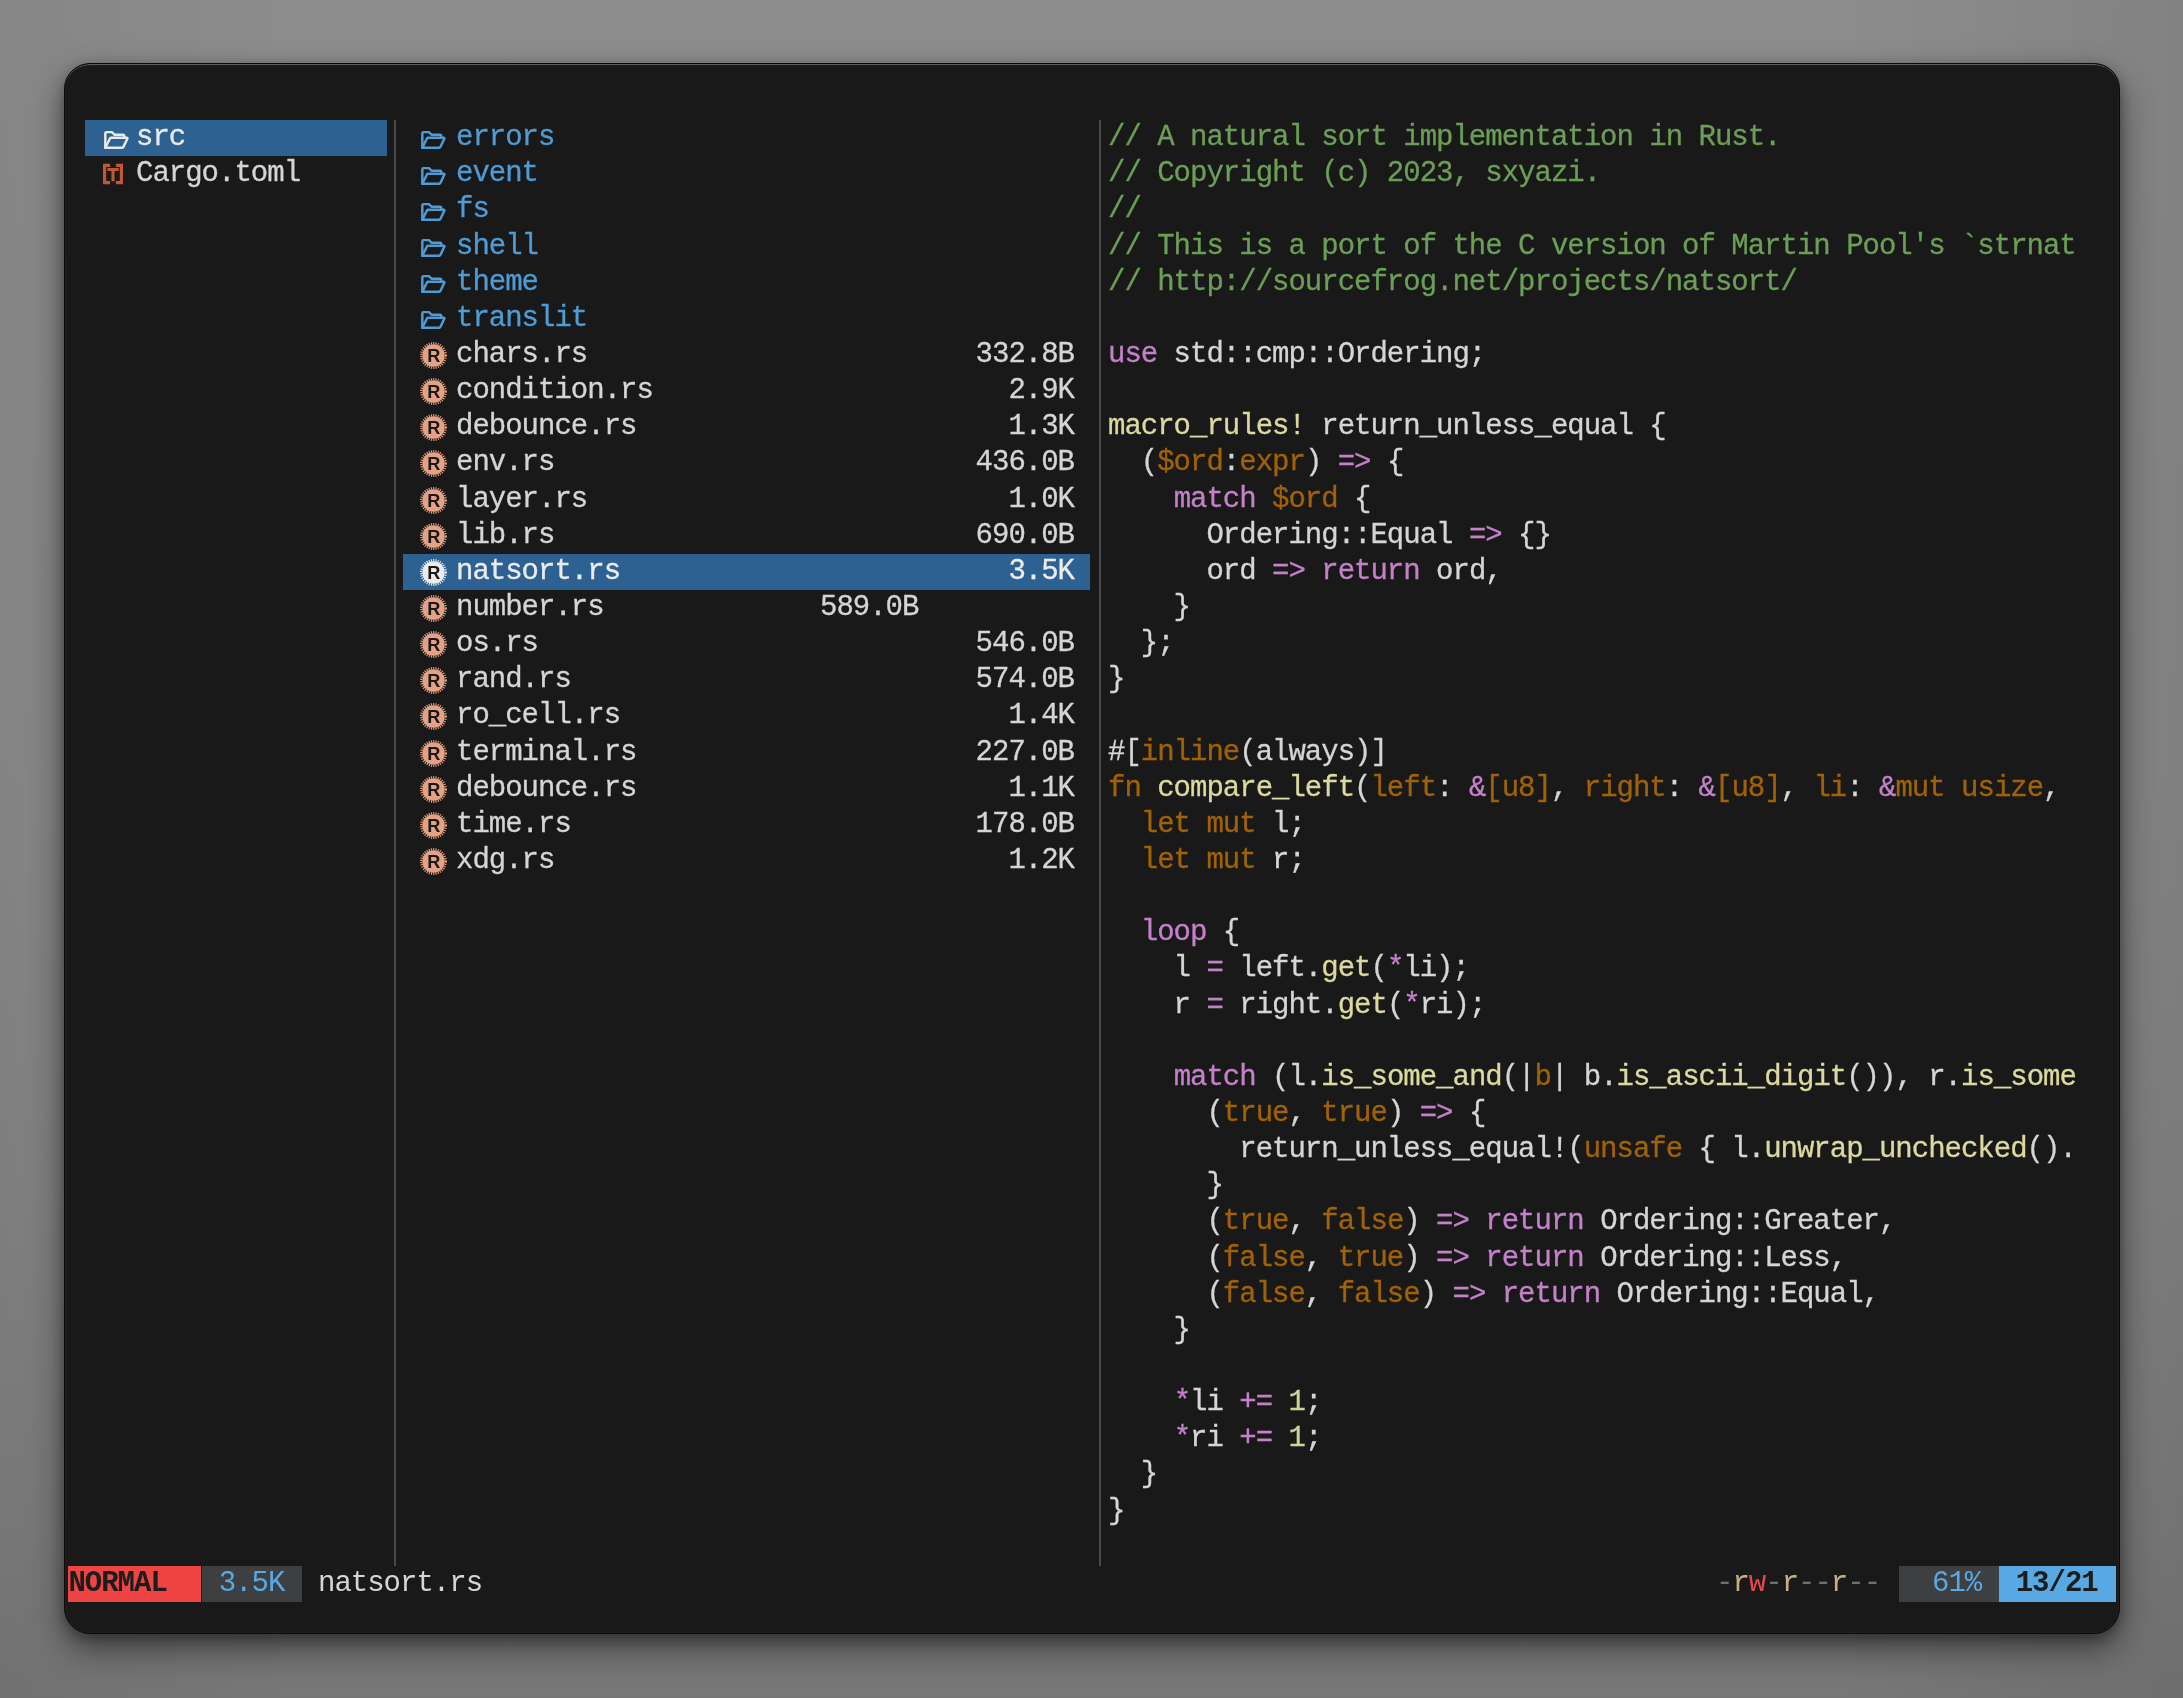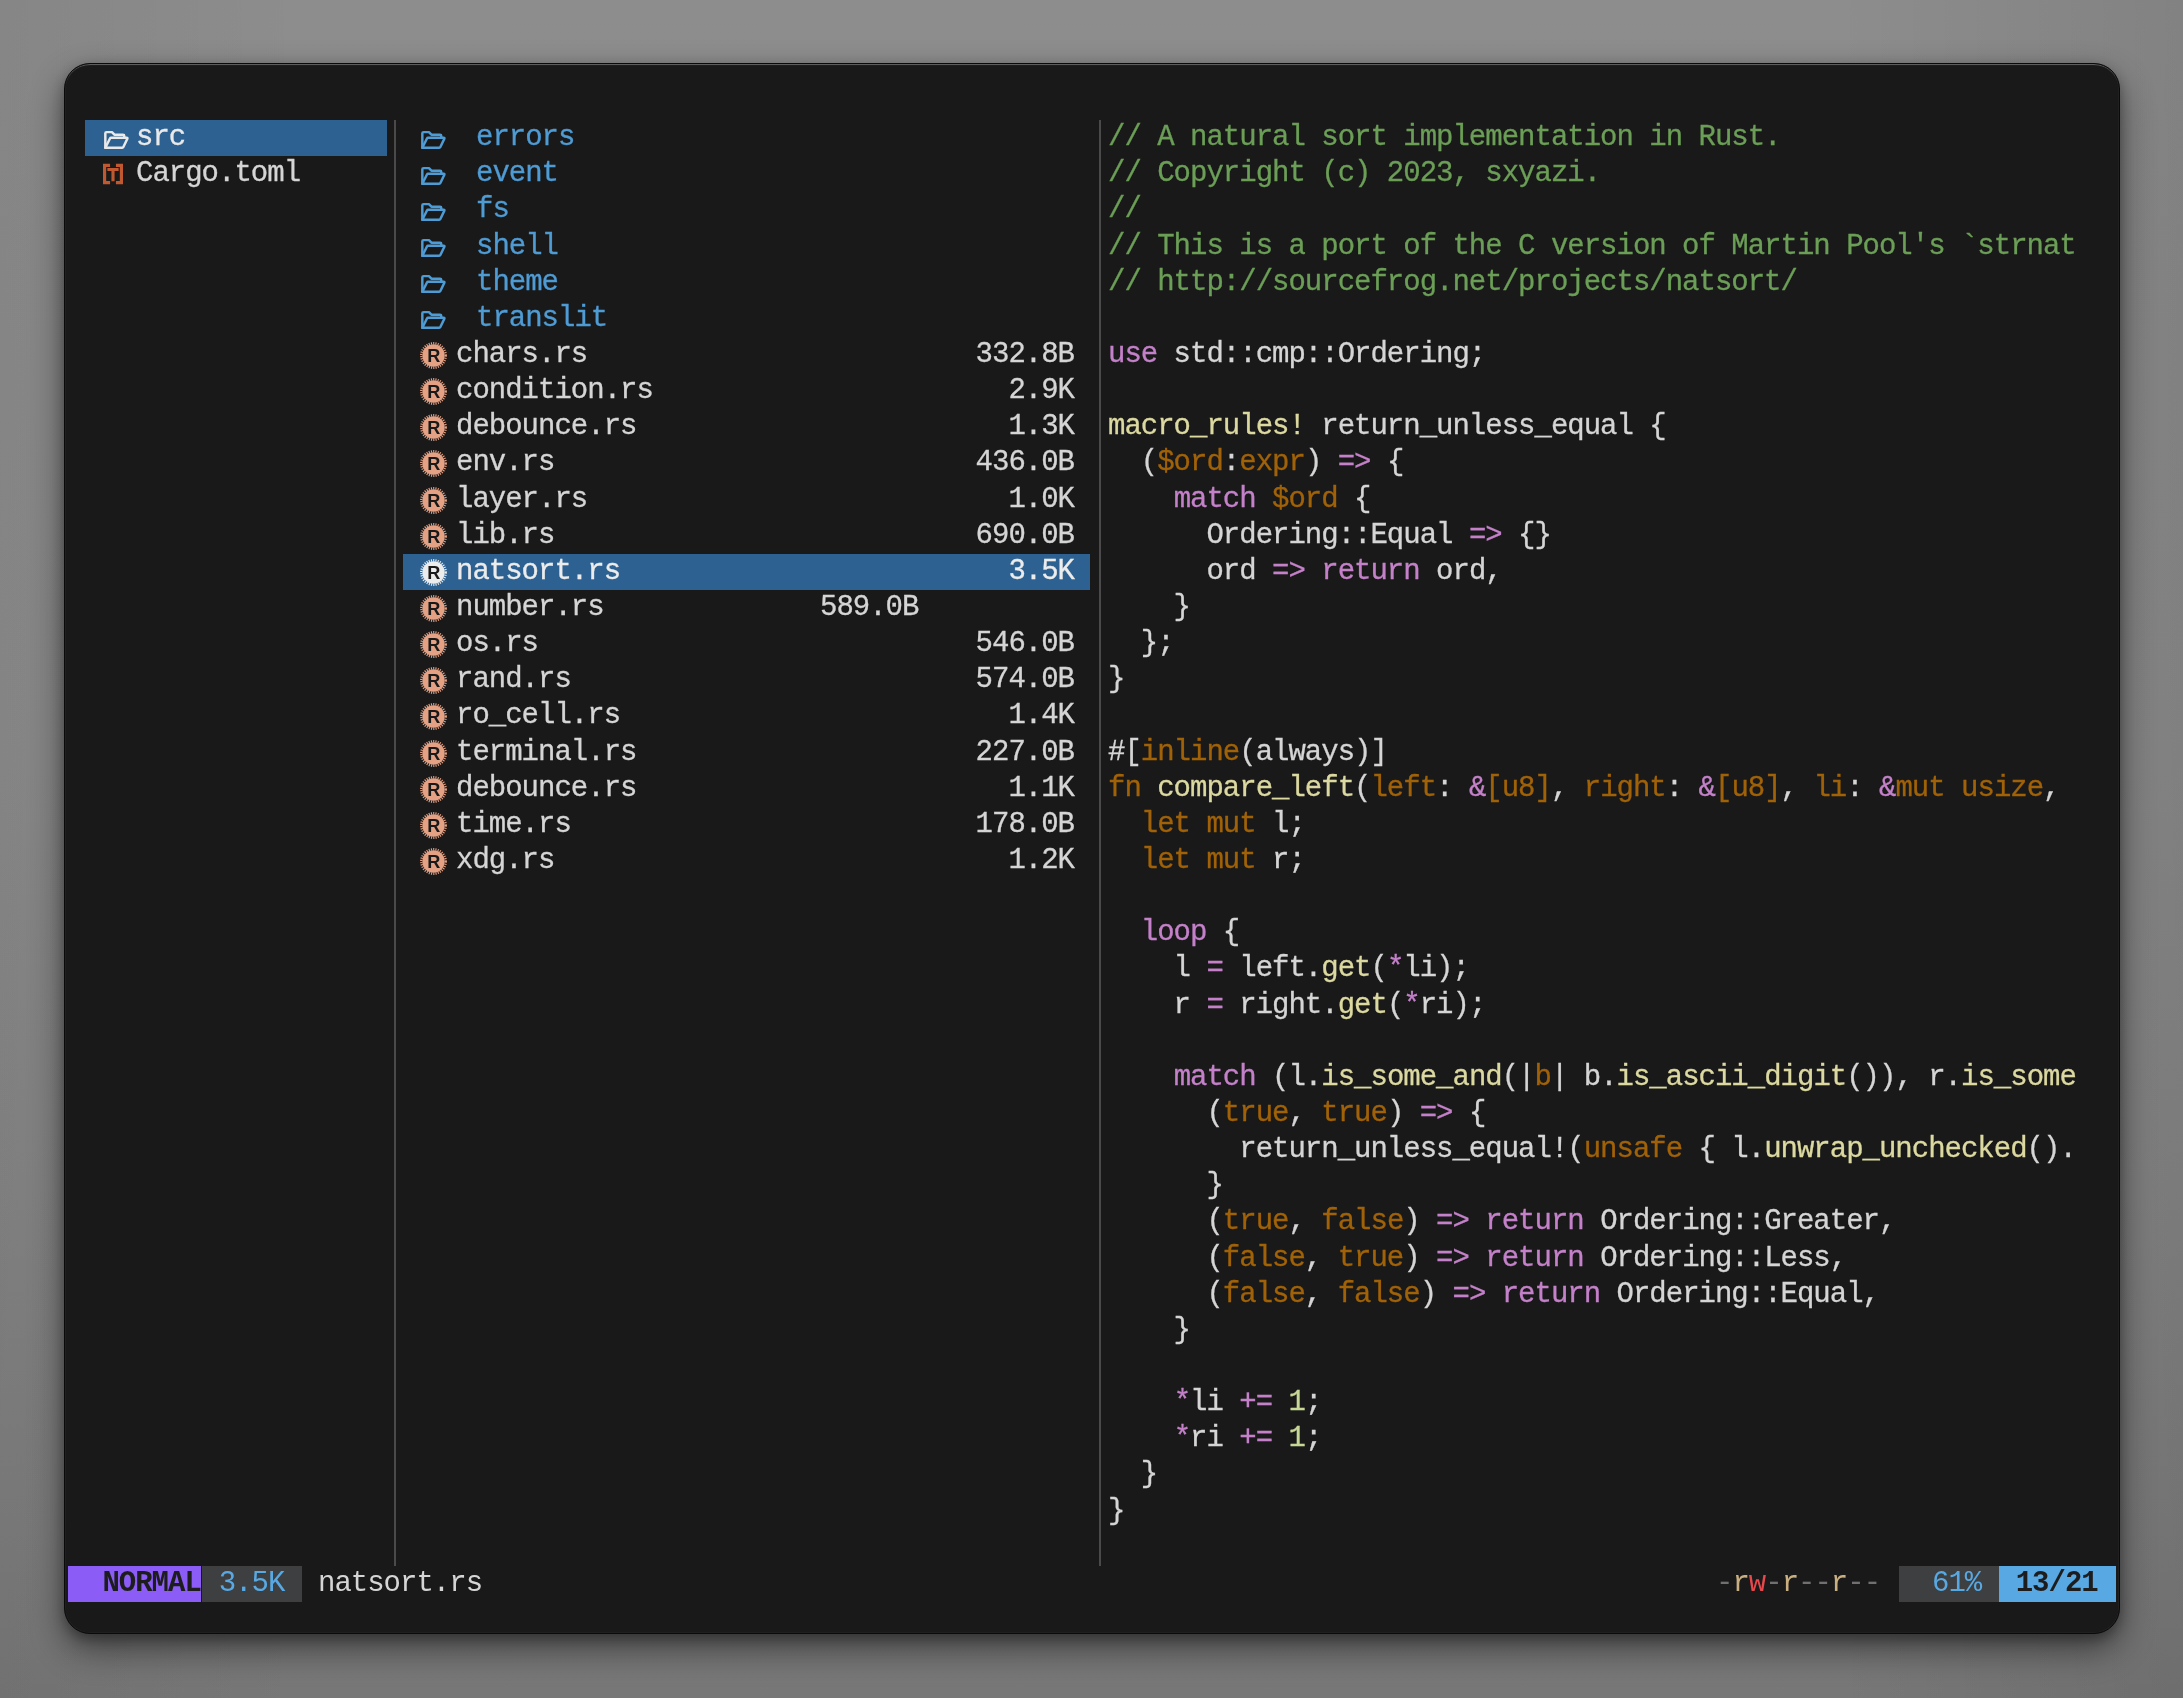--- a/index.html
+++ b/index.html
@@ -13,21 +13,21 @@
   position:absolute; left:64px; top:63px; width:2056px; height:1571px;
   background:#19191a; border-radius:26px; border:1.7px solid #0a0a0a;
   box-shadow: 0 15px 34px rgba(0,0,0,0.48), 0 4.2px 11.7px rgba(0,0,0,0.28),
               inset 0 1.7px 0.8px -0.8px rgba(255,255,255,0.3), inset 0 0 0 0.8px rgba(255,255,255,0.04);
   overflow:hidden;
 }
 .row { position:absolute; height:36px; line-height:36px; font-size:29px; letter-spacing:-1px;
        white-space:pre; color:#d5d5d5; -webkit-text-stroke:0.3px currentColor; }
 .sep { position:absolute; width:1.7px; background:#4a4a4b; }
 .b { color:#a16207; } .p { color:#c481c9; } .y { color:#dcd9a0; }
-.g { color:#6b9e56; } .n { color:#c7d795; } .fol { color:#4f9bd4;margin-left:20px; }
+.g { color:#6b9e56; } .n { color:#c7d795; } .fol { color:#4f9bd4; }
 .bar { position:absolute; height:36px; background:#2d6191; }
 .chip { position:absolute; height:36px; line-height:36px; font-size:29px; letter-spacing:-1px; white-space:pre; }
 
 </style></head><body>
 <div id="win">
 <div class="bar" style="left:19.6px;top:56px;width:302px"></div>
 <div class="bar" style="left:338px;top:490px;width:687px"></div>
 <div class="sep" style="left:329px;top:56px;height:1446px"></div>
 <div class="sep" style="left:1034px;top:56px;height:1446px"></div>
 <svg style="position:absolute;left:37px;top:63px" width="29" height="24" viewBox="0 0 35 29" fill="none" stroke="#e9e9e9" stroke-width="3" stroke-linejoin="round" stroke-linecap="round">
@@ -202,19 +202,19 @@
 <div class="row" style="left:1043px;top:1068px">        return_unless_equal!(<span class="b">unsafe</span> { l.<span class="y">unwrap_unchecked</span>().</div>
 <div class="row" style="left:1043px;top:1104px">      }</div>
 <div class="row" style="left:1043px;top:1140px">      (<span class="b">true</span>, <span class="b">false</span>) <span class="p">=&gt;</span> <span class="p">return</span> Ordering::Greater,</div>
 <div class="row" style="left:1043px;top:1177px">      (<span class="b">false</span>, <span class="b">true</span>) <span class="p">=&gt;</span> <span class="p">return</span> Ordering::Less,</div>
 <div class="row" style="left:1043px;top:1213px">      (<span class="b">false</span>, <span class="b">false</span>) <span class="p">=&gt;</span> <span class="p">return</span> Ordering::Equal,</div>
 <div class="row" style="left:1043px;top:1249px">    }</div>
 <div class="row" style="left:1043px;top:1321px">    <span class="p">*</span>li <span class="p">+=</span> <span class="n">1</span>;</div>
 <div class="row" style="left:1043px;top:1357px">    <span class="p">*</span>ri <span class="p">+=</span> <span class="n">1</span>;</div>
 <div class="row" style="left:1043px;top:1393px">  }</div>
 <div class="row" style="left:1043px;top:1430px">}</div>
-<div class="chip" style="left:3.4px;top:1502px;width:133px;background:#8b5cf6;color:#1d1d1e;font-weight:bold;padding-left:34px">NORMAL</div>
+<div class="chip" style="left:3.4px;top:1502px;width:133px;background:#ef4444;color:#1d1d1e;font-weight:bold;padding-left:0">NORMAL</div>
 <div class="chip" style="left:137px;top:1502px;width:100px;background:#3e3f41;color:#58a9e3;padding-left:16.7px">3.5K</div>
 <div class="chip" style="left:253px;top:1502px;color:#d5d5d5">natsort.rs</div>
 <div class="chip" style="left:1651px;top:1502px"><span style="color:#707070">-</span><span style="color:#c9ae80">r</span><span style="color:#e5484d">w</span><span style="color:#707070">-</span><span style="color:#c9ae80">r</span><span style="color:#707070">--</span><span style="color:#c9ae80">r</span><span style="color:#707070">--</span></div>
 <div class="chip" style="left:1834px;top:1502px;width:100px;background:#3e3f41;color:#58a9e3;padding-left:33px">61%</div>
 <div class="chip" style="left:1934px;top:1502px;width:117px;background:#58a9e3;color:#1d1d1e;font-weight:bold;padding-left:16.7px">13/21</div>
 </div>
 
 </body></html>

